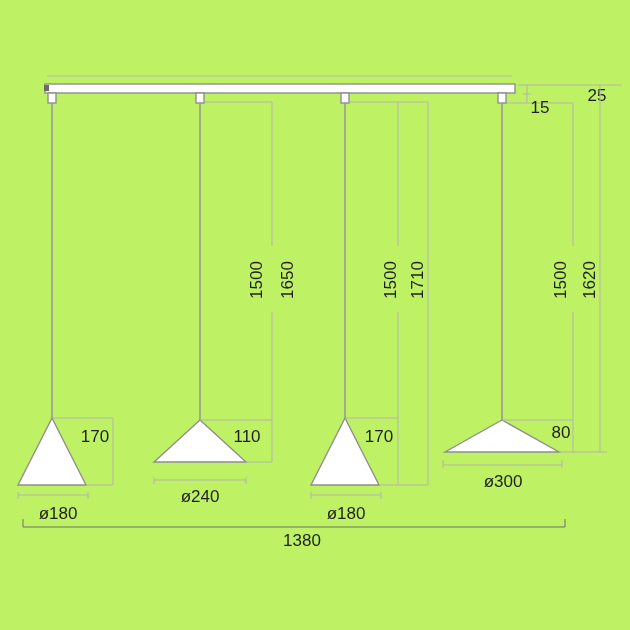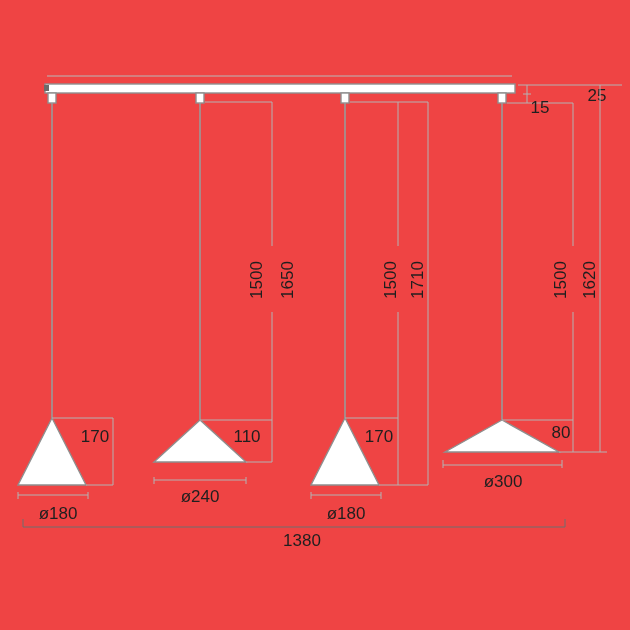--- a/index.html
+++ b/index.html
@@ -5,21 +5,21 @@
   html,body{
     margin:0;
     padding:0;
     background:#ffffff;
     font-family:"Liberation Sans", sans-serif;
   }
   .stage{
     position:relative;
     width:630px;
     height:630px;
-    background:#ef4444;
+    background:#bef264;
     overflow:hidden;
     text-decoration:underline;
   }
   svg text{
     font-family:"Liberation Sans", sans-serif;
     font-size:17px;
     fill:#1f1f1f;
   }
   .geo-fill{ stroke:#8f8f8f; stroke-width:1.4; fill:#ffffff; }
   .thin{ stroke:#b9b9b9; stroke-width:1; fill:none; }

